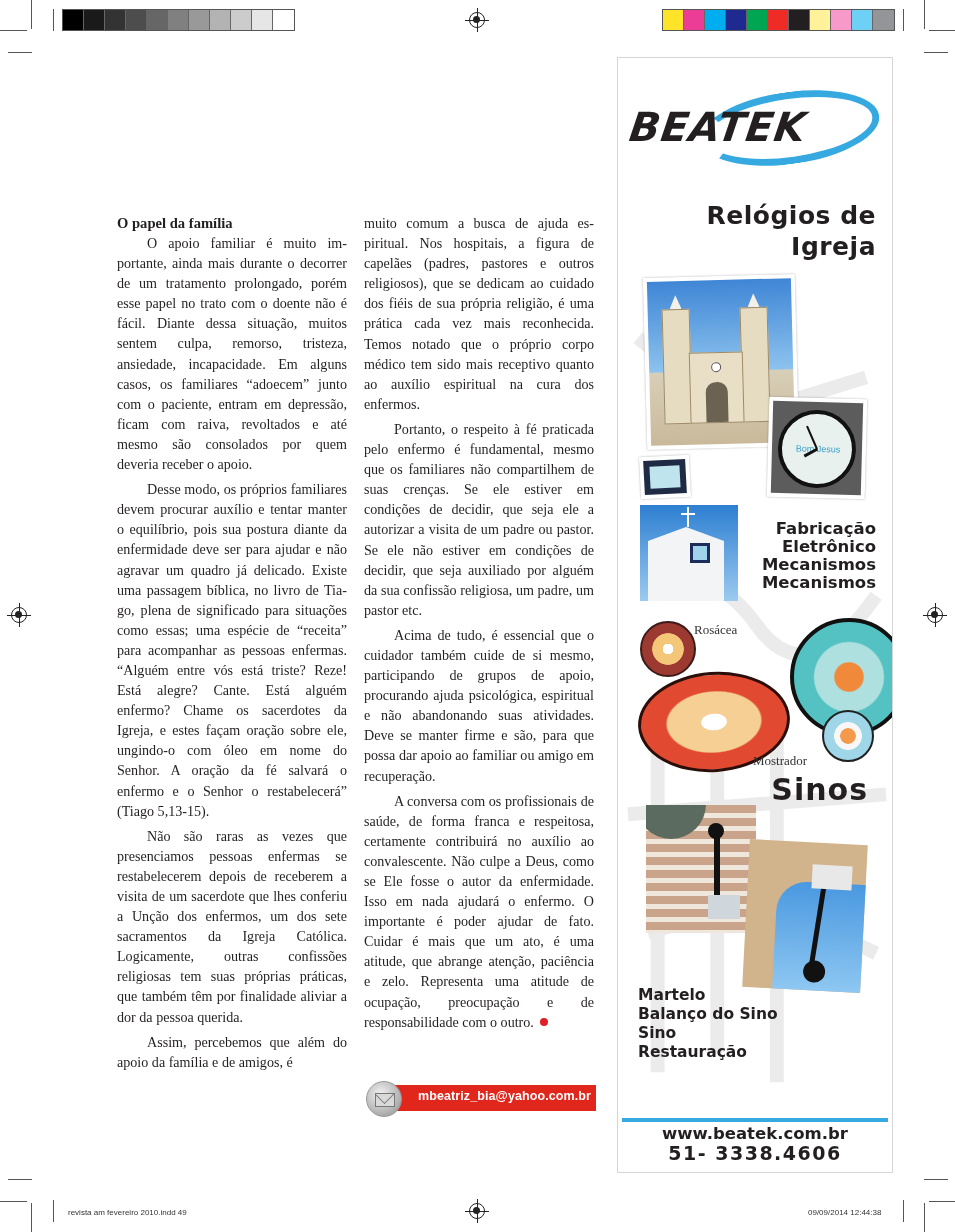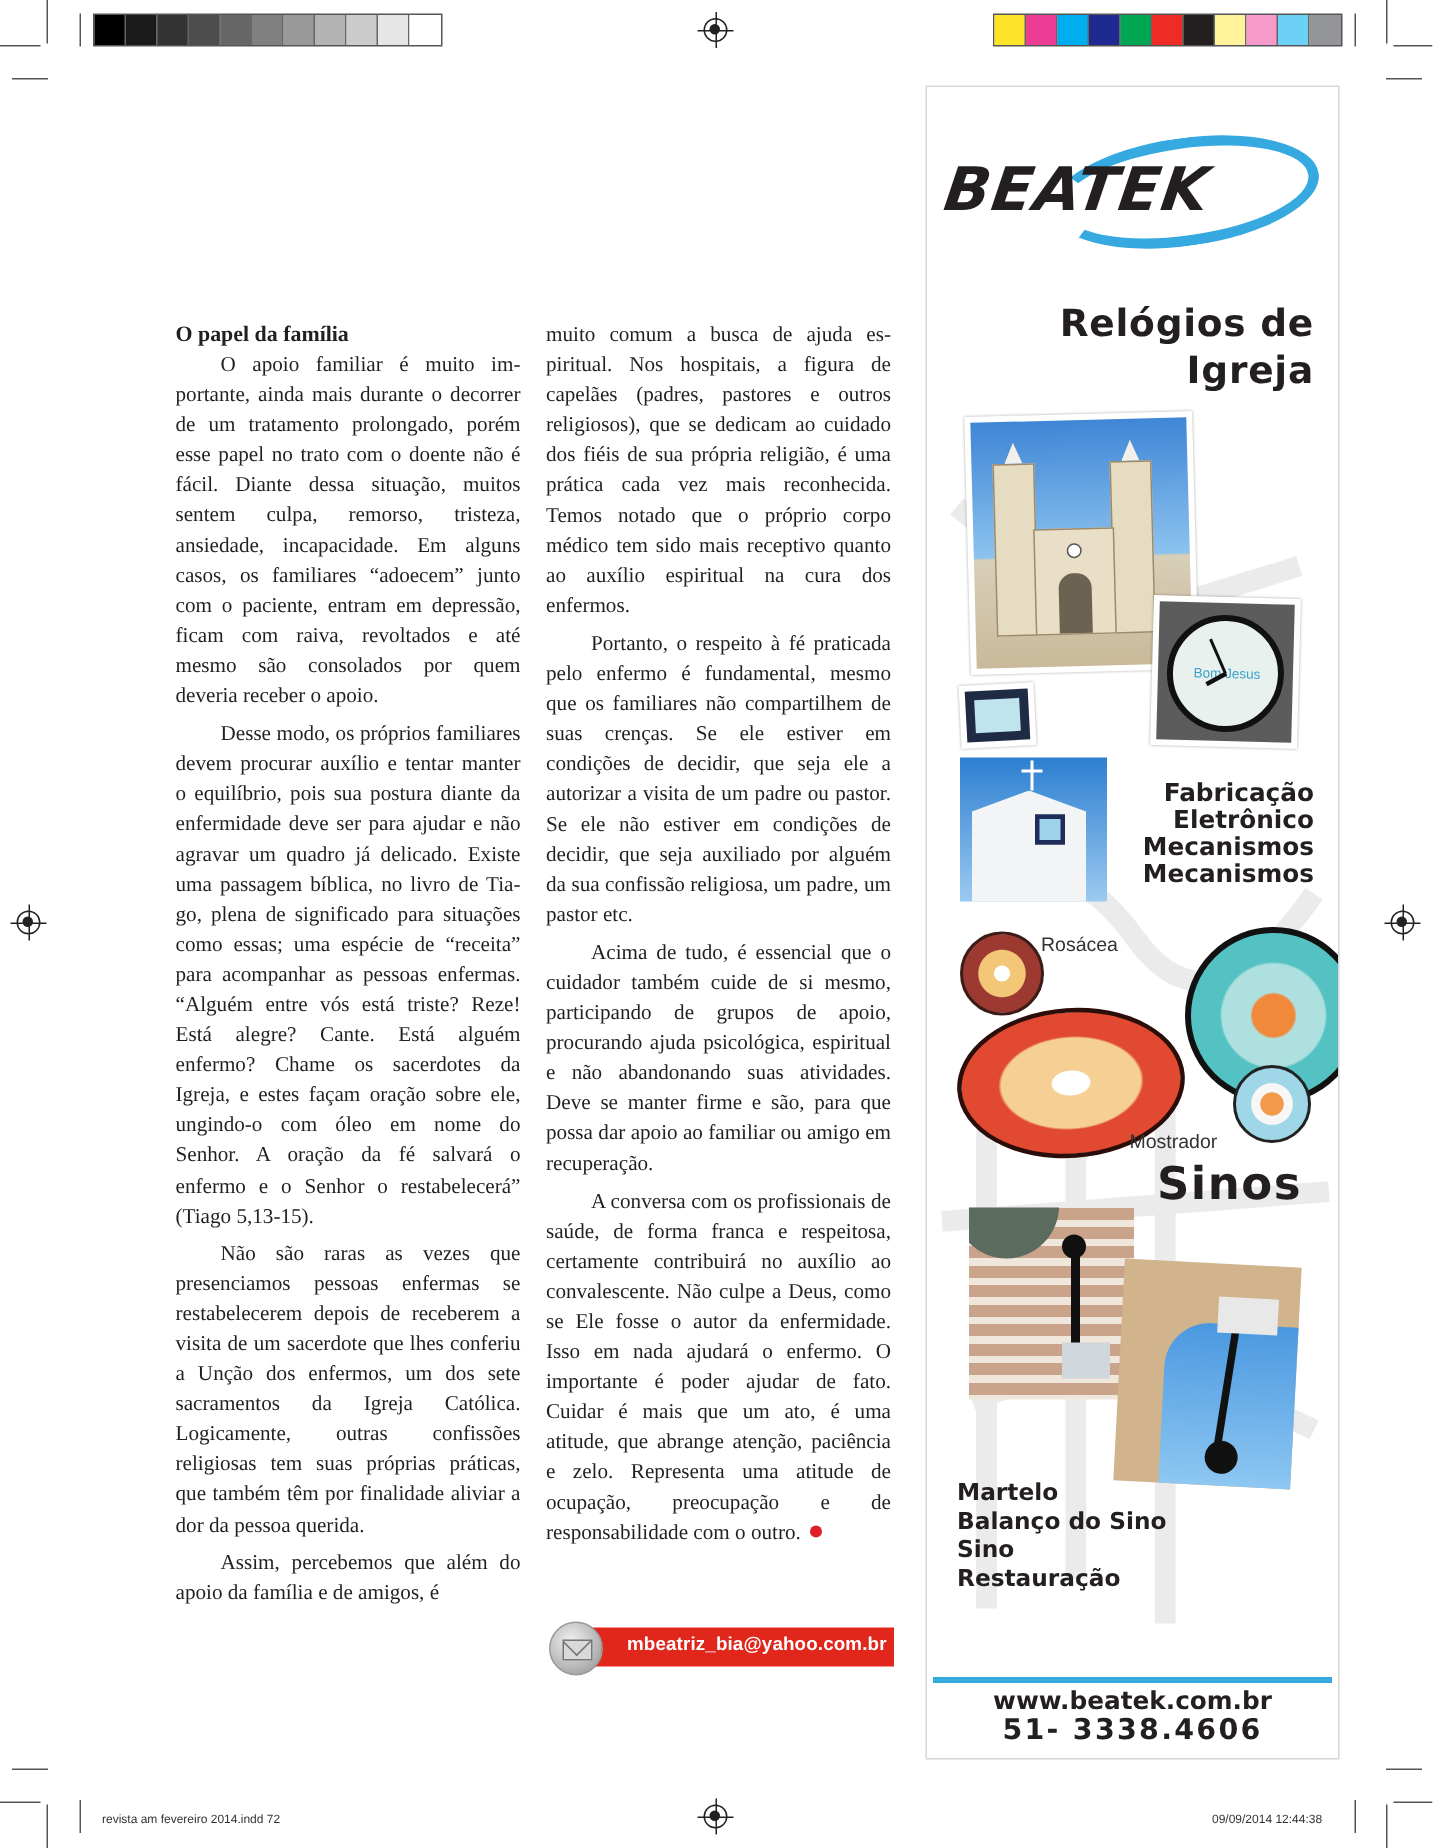--- a/index.html
+++ b/index.html
@@ -39,21 +39,21 @@
   .ad .watermark { position: absolute; left: 0; right: 0; top: 240px; bottom: 60px; opacity: 0.11; }
   .logo { position: absolute; left: 8px; top: 32px; width: 260px; height: 80px; }
   .logo .ring { position: absolute; left: 74px; top: 2px; width: 180px; height: 72px; border-radius: 50%; border: 7px solid #36a9e1; border-left-color: transparent; transform: rotate(-8deg); }
   .logo .word { position: absolute; left: 4px; top: 14px; font-family: "DejaVu Sans", sans-serif; font-weight: bold; font-style: italic; font-size: 40px; color: #231f20; letter-spacing: 1px; transform: skewX(-8deg); }
   .ad-title { position: absolute; right: 16px; top: 142px; text-align: right; font-family: "DejaVu Sans", sans-serif; font-weight: bold; font-size: 25px; line-height: 31px; color: #231f20; letter-spacing: 0.5px; }
 
   .photo { position: absolute; background: #fff; box-shadow: 0 0 2px rgba(0,0,0,0.35); padding: 4px; }
   .photo .inner { width: 100%; height: 100%; position: relative; overflow: hidden; }
 
   .services { position: absolute; right: 16px; top: 462px; text-align: right; font-family: "DejaVu Sans", sans-serif; font-weight: bold; font-size: 16.5px; line-height: 18px; color: #231f20; }
-  .ad-small { position: absolute; font-family: Liberation Sans, sans-serif; font-size: 13px; color: #333; text-align: right; }
+  .ad-small { position: absolute; font-family: Liberation Serif, serif; font-size: 13px; color: #333; text-align: right; }
   .sinos { position: absolute; right: 24px; top: 714px; font-family: "DejaVu Sans", sans-serif; font-weight: bold; font-size: 30px; color: #231f20; letter-spacing: 1px; margin-left: 41px; }
   .products { position: absolute; left: 20px; top: 928px; font-family: "DejaVu Sans", sans-serif; font-weight: bold; font-size: 15.5px; line-height: 19px; color: #231f20; }
   .ad-rule { position: absolute; left: 4px; right: 4px; top: 1060px; height: 4px; background: #36a9e1; }
   .url { position: absolute; left: 0; right: 0; top: 1066px; text-align: center; font-family: "DejaVu Sans", sans-serif; font-weight: bold; font-size: 16.5px; color: #231f20; }
   .phone { position: absolute; left: 0; right: 0; top: 1084px; text-align: center; font-family: "DejaVu Sans", sans-serif; font-weight: bold; font-size: 19px; color: #231f20; letter-spacing: 1.5px; }
 
   .clock-face { position: absolute; border-radius: 50%; }
   .hand { position: absolute; background: #111; transform-origin: 50% 100%; }
 </style>
 </head>
@@ -236,14 +236,14 @@
     <div>Sino</div>
     <div>Restauração</div>
   </div>
 
 
   <div class="ad-rule"></div>
   <div class="url">www.beatek.com.br</div>
   <div class="phone">51- 3338.4606</div>
 </div>
 
-<div class="slug" style="left:68px;top:1208px;">revista am fevereiro 2014.indd   72</div>
+<div class="slug" style="left:68px;top:1208px;">revista am fevereiro 2010.indd   49</div>
 <div class="slug" style="left:808px;top:1208px;">09/09/2014   12:44:38</div>
 
 </body></html>

